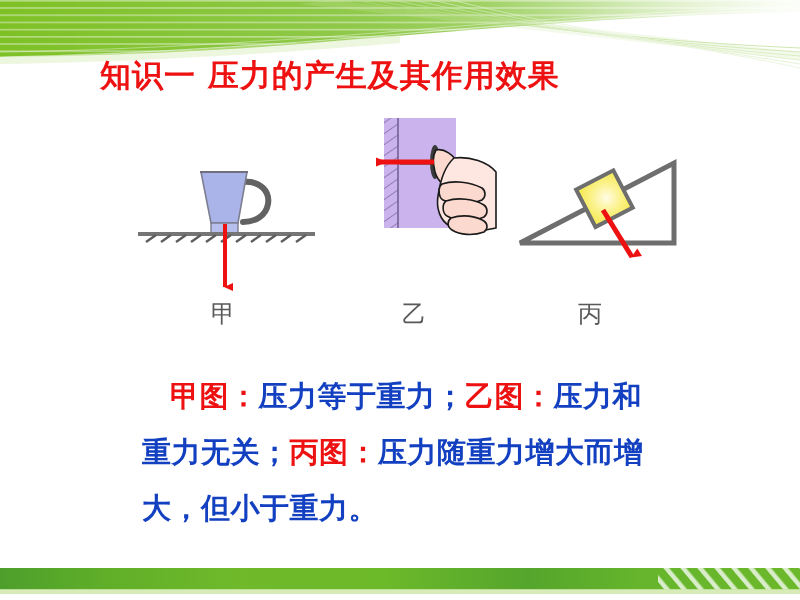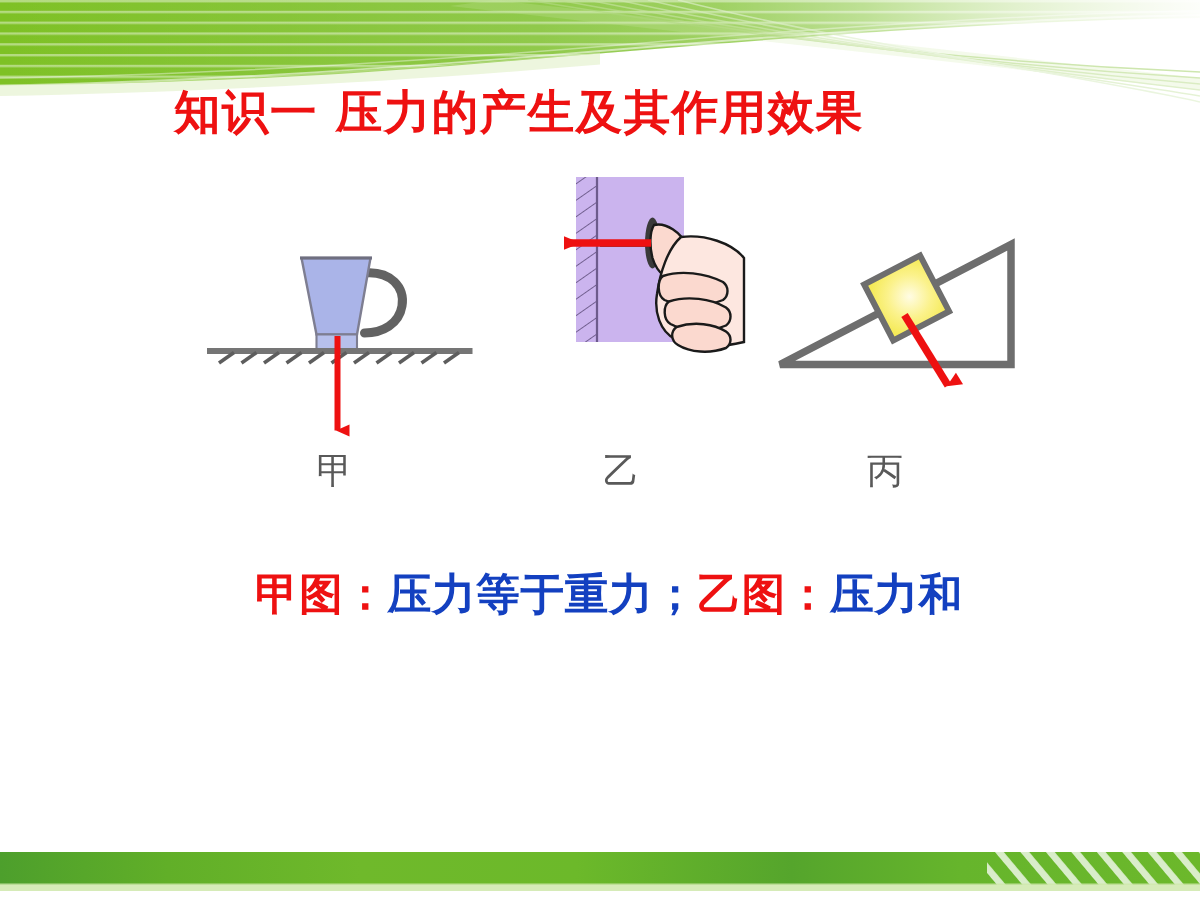--- a/index.html
+++ b/index.html
@@ -25,21 +25,21 @@
   .deco-layer {
     position: absolute;
     left: 0; top: 0;
     width: 800px; height: 600px;
     pointer-events: none;
   }
 
   
   .title {
     position: absolute;
-    left: 116px;
+    left: 100px;
     top: 56px;
     font-size: 31px;
     font-weight: bold;
     color: #ee1111;
     letter-spacing: 1px;
     white-space: nowrap;
     line-height: 1.25;
     z-index: 6;
   }
 
@@ -281,15 +281,21 @@
   <div class="caption-row">
     <div class="caption" id="cap-jia">甲</div>
     <div class="caption" id="cap-yi">乙</div>
     <div class="caption" id="cap-bing">丙</div>
   </div>
 
   <div class="body-text">
     <div class="body-line" id="body-line-1">
       <span class="hl">甲图：</span><span class="bl">压力等于重力；</span><span class="hl">乙图：</span><span class="bl">压力和</span>
     </div>
+    <div class="body-line" id="body-line-2">
+      <span class="bl">重力无关；</span><span class="hl">丙图：</span><span class="bl">压力随重力增大而增</span>
+    </div>
+    <div class="body-line" id="body-line-3">
+      <span class="bl">大，但小于重力。</span>
+    </div>
   </div>
 
 </div>
 
 </body></html>

